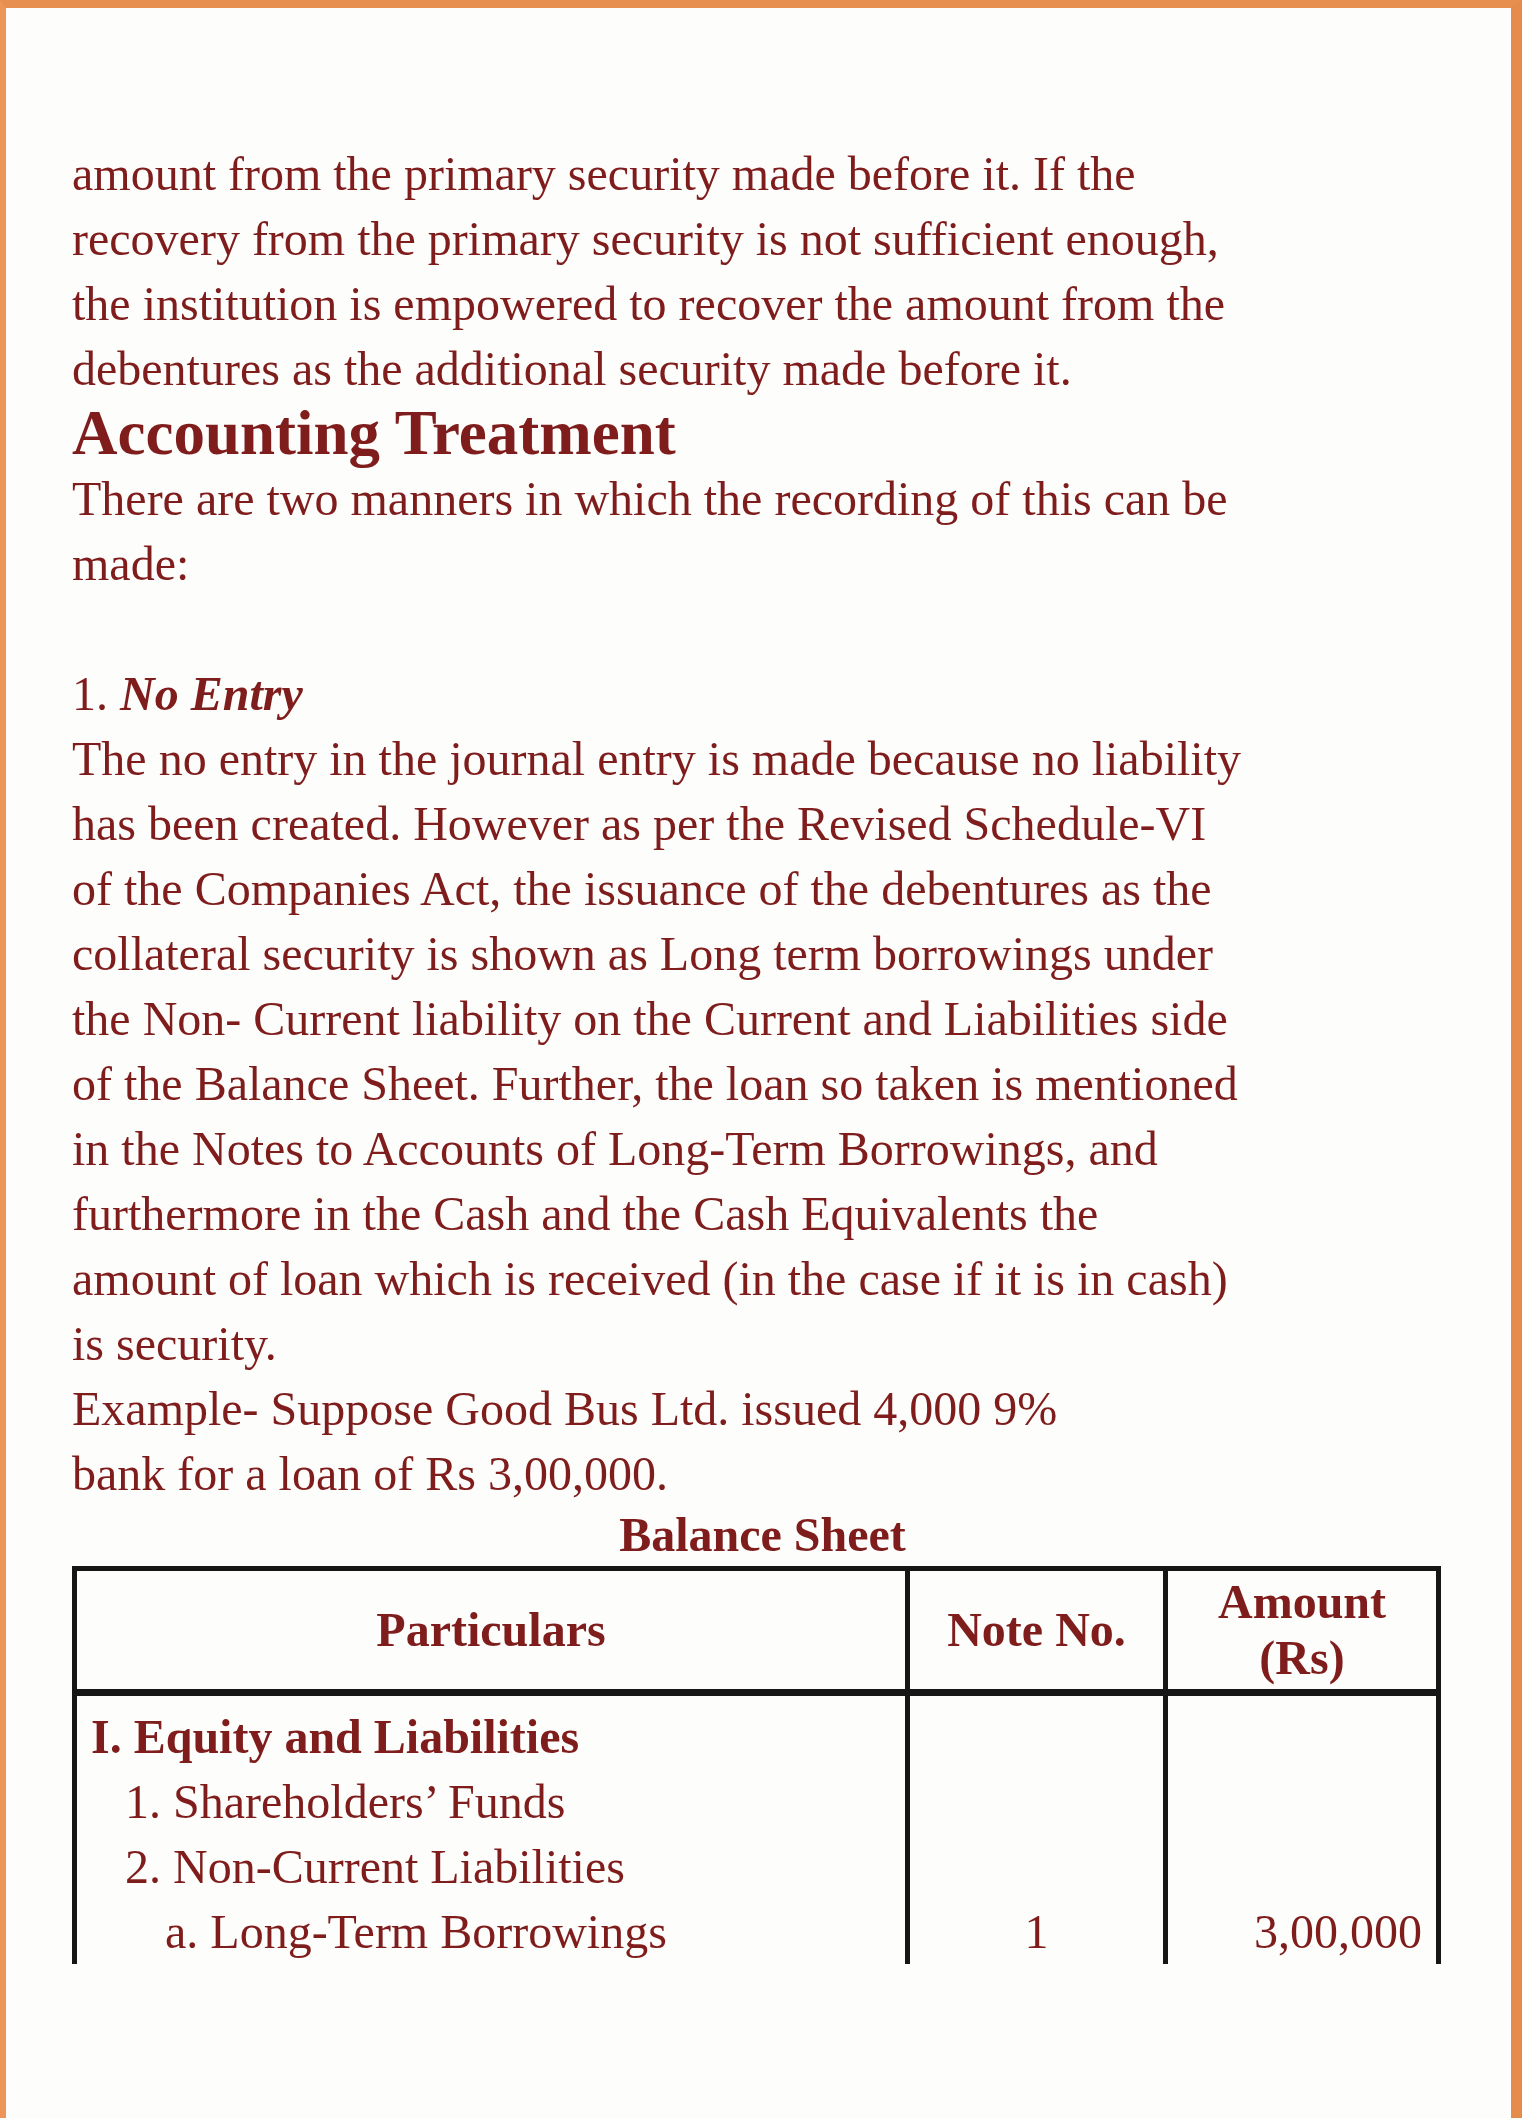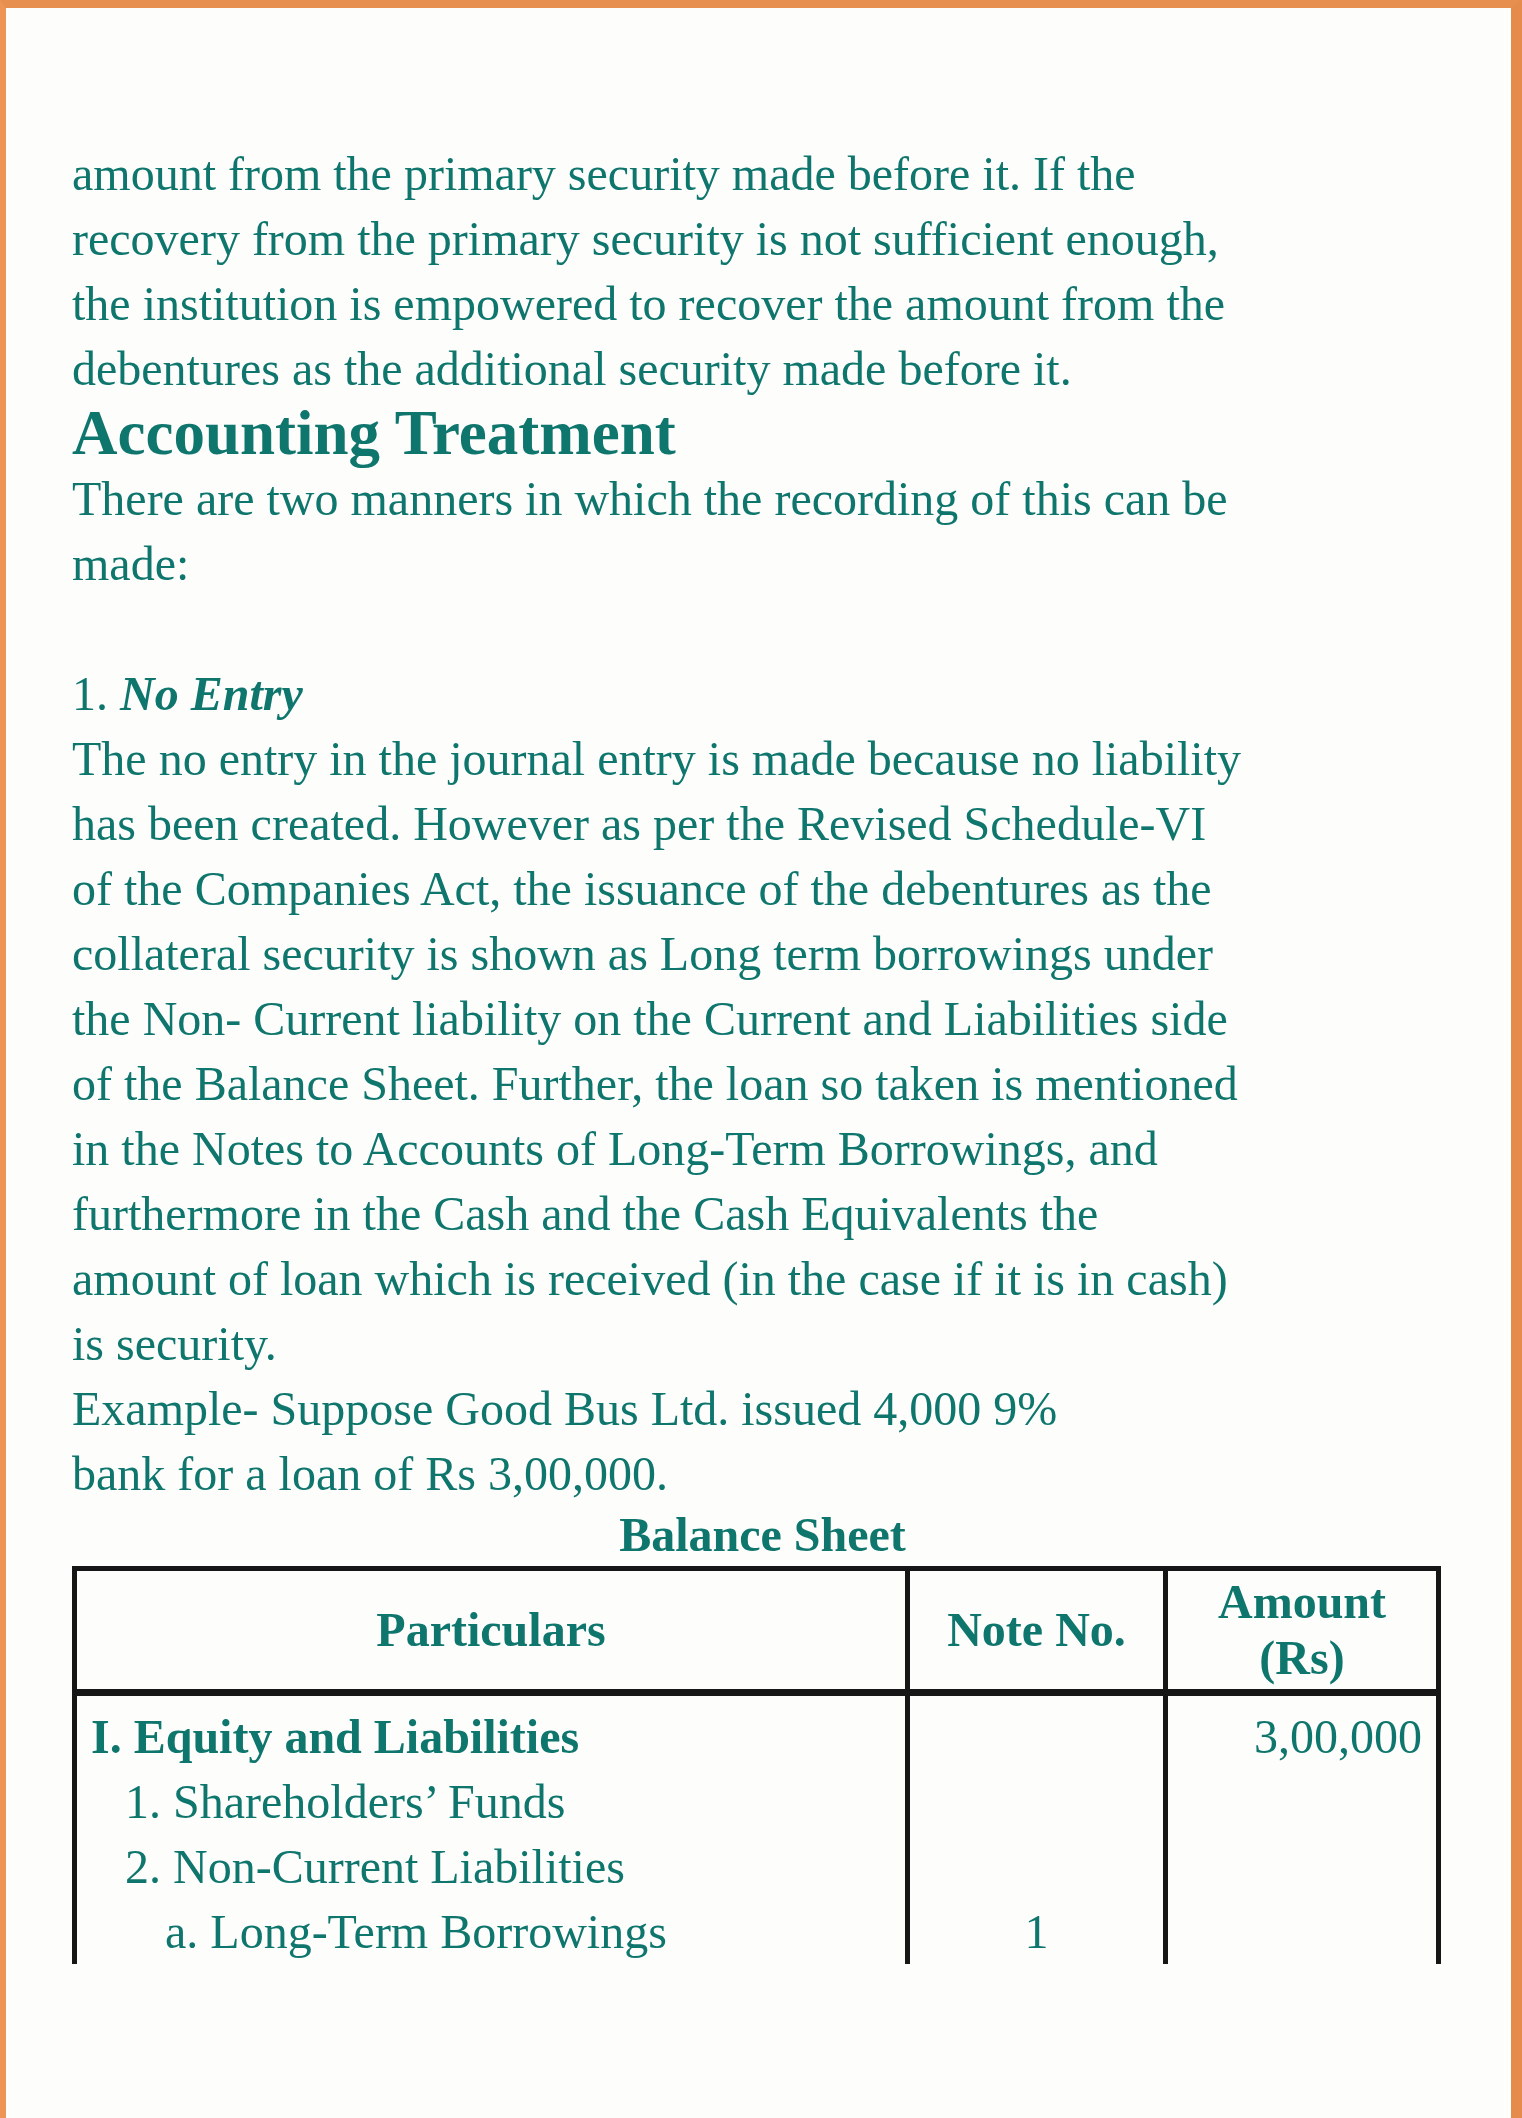--- a/index.html
+++ b/index.html
@@ -20,21 +20,21 @@
     border-top: 8px solid #e78f4e;
     border-left: 6px solid #ec9556;
     border-right: 11px solid #e58c4c;
     position: relative;
   }
   .content {
     padding: 133px 58px 0 66px;
     font-family: "Liberation Serif", serif;
     font-size: 48px;
     line-height: 65px;
-    color: #0f766e;
+    color: #7f1d1d;
   }
   .ln { display: block; }
   .bold { font-weight: bold; }
   .section-heading {
     font-weight: bold;
     margin: 0;
     font-size: 63px;
     line-height: 65px;
   }
   .para { margin: 0; }
@@ -81,20 +81,21 @@
     box-sizing: border-box;
   }
   .ind0 { padding-left: 14px; }
   .ind1 { padding-left: 48px; }
   .ind2 { padding-left: 88px; }
   .note-cell-value {
     margin-top: 195px;
     text-align: center;
   }
   .amount-cell-value {
+    margin-top: 195px;
     text-align: right;
     padding-right: 14px;
   }
 </style>
 </head>
 <body>
 
 <div class="page">
   <div class="content">
 

